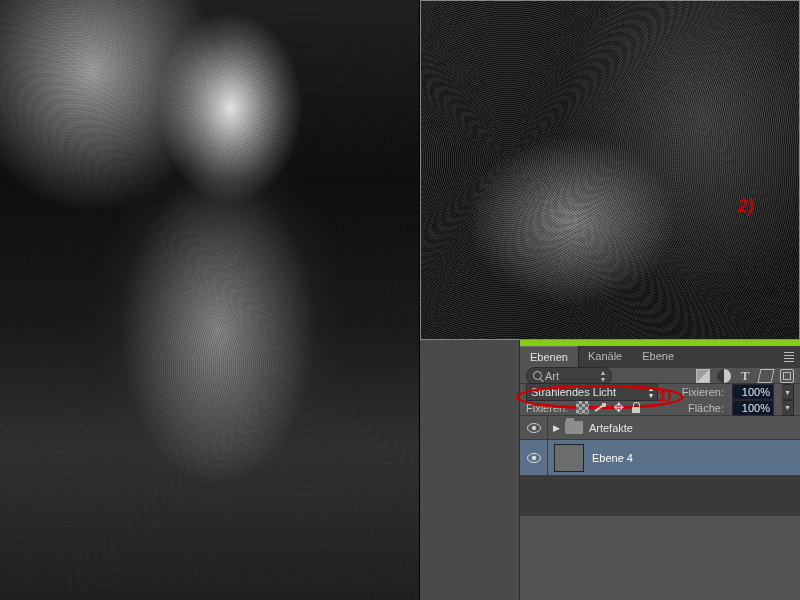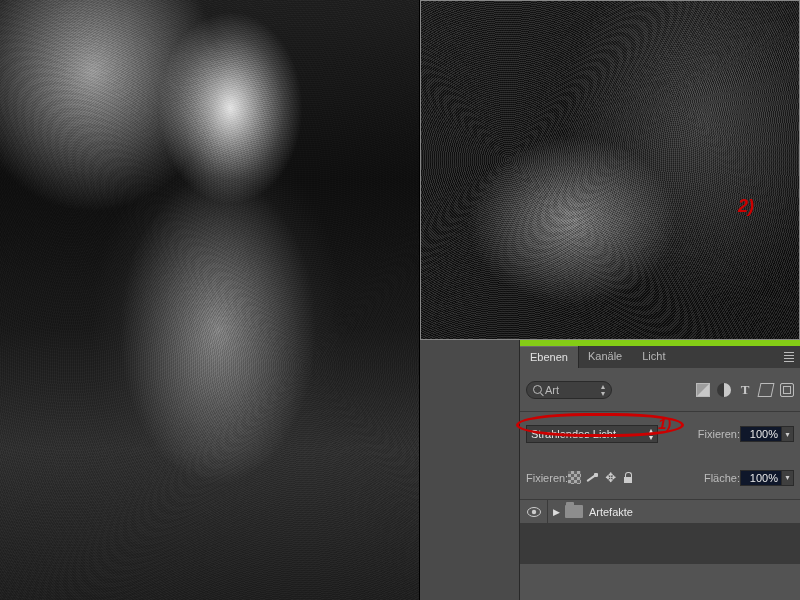--- a/index.html
+++ b/index.html
@@ -68,21 +68,21 @@
     border-top:1px solid #6b6b6b;
     box-shadow: -1px 0 0 #282828, 1px 0 0 #282828;
   }
   .panel-menu-btn {
     margin-left:auto; width:18px; display:flex;
     flex-direction:column; justify-content:center;
     align-items:center; gap:2px; padding-right:4px;
   }
   .panel-menu-btn span { width:10px; height:1px; background:#bbb; }
 
-  .row { display:flex; align-items:center; height:44px; padding:0 6px; gap:0; }
+  .row { display:flex; align-items:center; height:16px; padding:0 6px; gap:8px; }
   .row.bb { border-bottom:1px solid #3a3a3a; }
 
   .search {
     display:flex; align-items:center; flex:0 0 86px;
     height:18px; background:#3f3f3f;
     border:1px solid #2a2a2a; border-radius:9px;
     padding:0 6px; color:#bbb; gap:3px;
   }
   .search .mag {
     width:9px; height:9px; border:1px solid #bbb; border-radius:50%;
@@ -186,21 +186,21 @@
 
 <div class="detail-photo">
   <div class="anno-num">2)</div>
 </div>
 
 <div class="panel">
 
   <div class="tabs">
     <div class="tab active">Ebenen</div>
     <div class="tab">Kanäle</div>
-    <div class="tab">Licht</div>
+    <div class="tab">Ebene</div>
     <div class="panel-menu-btn">
       <span></span>
         <span></span>
         <span></span>
         <span></span>
     </div>
   </div>
 
   <div class="row bb">
     <div class="search">
@@ -249,18 +249,28 @@
         <svg viewBox="0 0 14 10">
             <ellipse cx="7" cy="5" rx="6.5" ry="4.5" fill="none" stroke="#ccc"></ellipse>
             <circle cx="7" cy="5" r="2.2" fill="#ccc"></circle>
           </svg>
       </div>
       <span class="twist">▶</span>
       <div class="folder"></div>
       <span class="layer-name">Artefakte</span>
     </div>
 
+    <div class="layer selected">
+      <div class="eye">
+        <svg viewBox="0 0 14 10">
+            <ellipse cx="7" cy="5" rx="6.5" ry="4.5" fill="none" stroke="#ddd"></ellipse>
+            <circle cx="7" cy="5" r="2.2" fill="#ddd"></circle>
+          </svg>
+      </div>
+      <div class="thumb gray"></div>
+      <span class="layer-name">Ebene 4</span>
+    </div>
 
   </div>
 
   <div class="panel-gap"></div>
 
 </div>
 
 </body></html>

